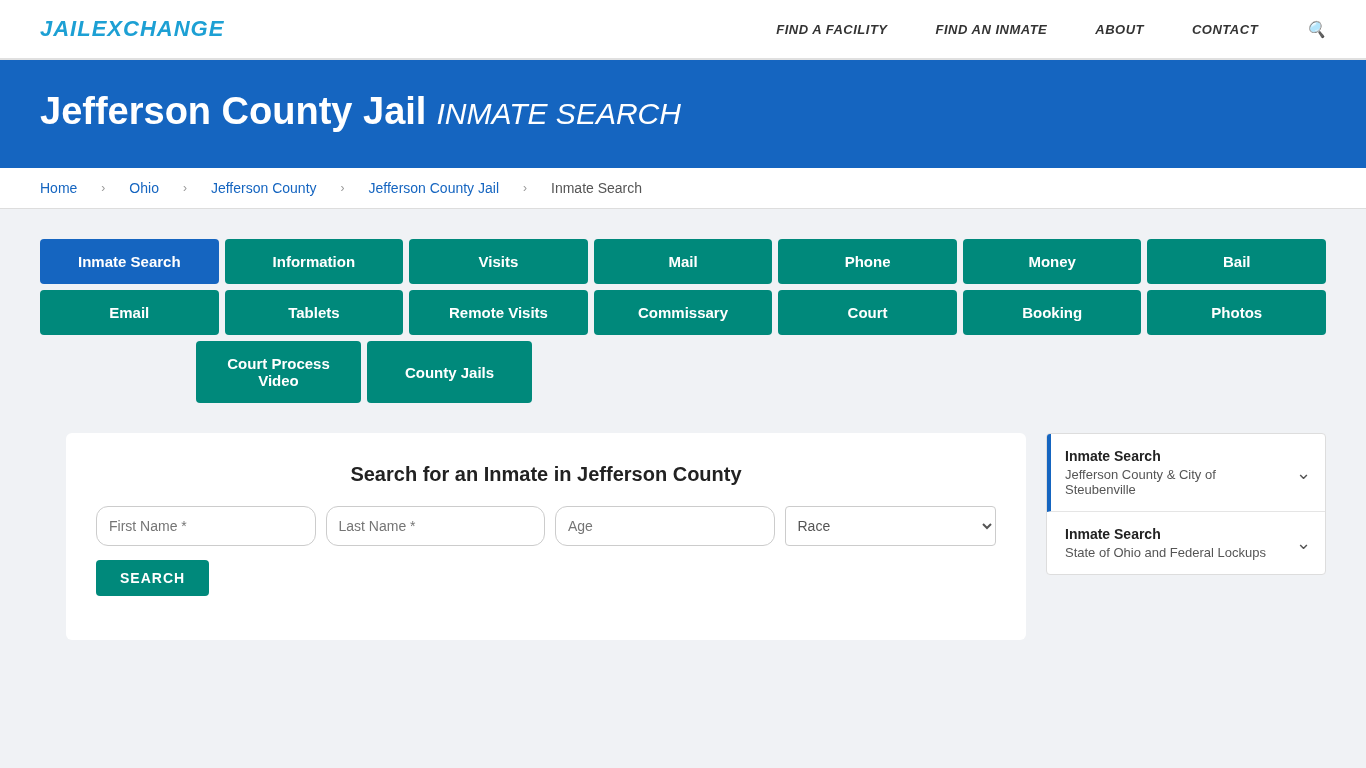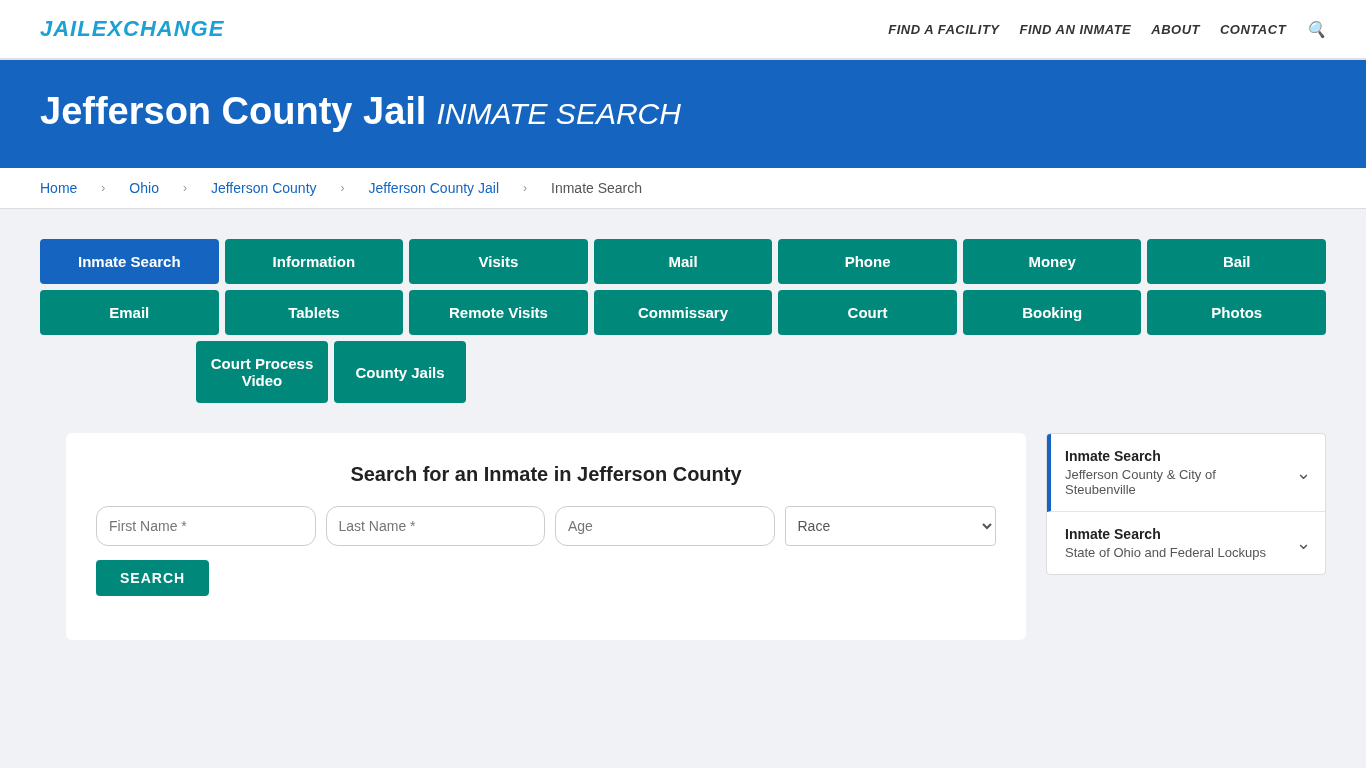--- a/index.html
+++ b/index.html
@@ -22,21 +22,21 @@
       letter-spacing: 1px;
       color: #222;
       text-transform: uppercase;
     }
     .logo span {
       color: #1da0d4;
     }
     .nav {
       display: flex;
       align-items: center;
-      gap: 20px;
+      gap: 48px;
     }
     .nav-item {
       font-size: 13px;
       font-weight: 700;
       letter-spacing: 0.5px;
       color: #333;
       text-transform: uppercase;
       cursor: pointer;
     }
     .search-icon-btn {
@@ -118,21 +118,21 @@
       cursor: pointer;
       flex: 1;
       text-align: center;
       background: #00897b;
     }
     .grid-btn.active {
       background: #1565c0;
     }
     .btn-row.row3 .grid-btn {
       flex: 0 0 auto;
-      width: 132px;
+      width: 165px;
     }
 
     
     .lower-section {
       display: flex;
       gap: 20px;
       align-items: flex-start;
     }
 
     

